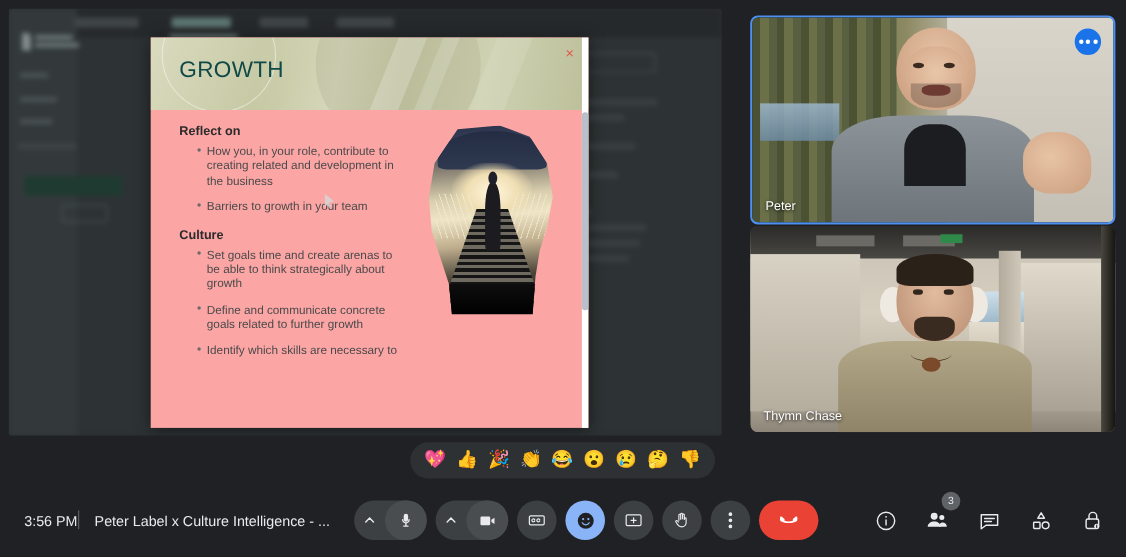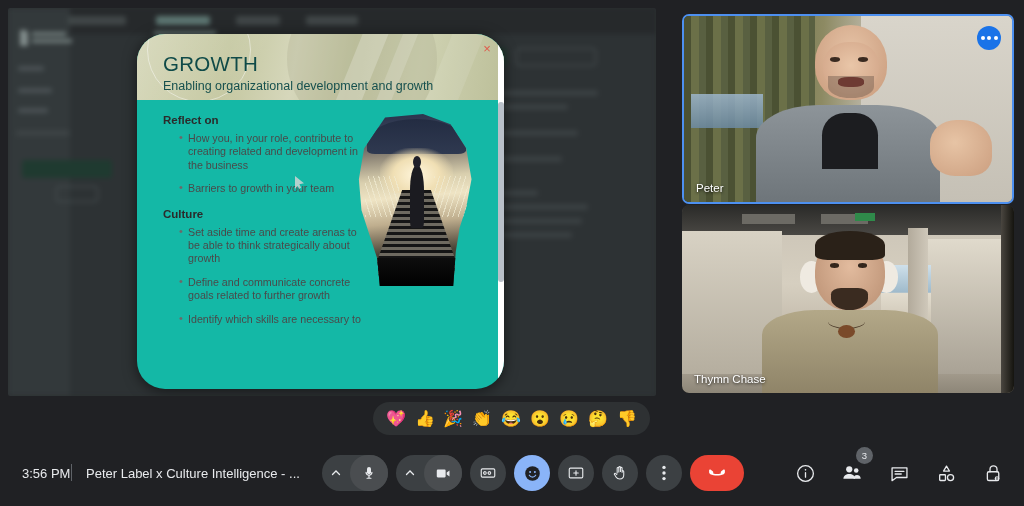--- a/index.html
+++ b/index.html
@@ -29,22 +29,22 @@
   .bg-logo { position:absolute; left:12px; top:22px; width:8px; height:16px; background:#cfe0dc; opacity:.5;
              border-radius:1px 4px 1px 1px; }
   .bg-logotext { position:absolute; left:24px; top:24px; width:34px; height:4px; background:#b9ccc8; opacity:.45; }
   .bg-logotext2 { position:absolute; left:24px; top:31px; width:40px; height:4px; background:#b9ccc8; opacity:.45; }
   .bg-sideitem { position:absolute; left:10px; height:5px; background:#5a6366; opacity:.6; border-radius:2px; }
   .bg-block { position:absolute; background:#454d4f; opacity:.55; border-radius:2px; }
   .bg-greenbtn { position:absolute; background:#1f3a30; border-radius:3px; }
   .bg-outlinebtn { position:absolute; border:1px solid #4d5658; border-radius:3px; }
 
   
-  .slide-modal { position:absolute; left:129px; top:26px; width:367px; height:355px;
-                 background:#14b8a6; overflow:hidden; box-shadow:0 2px 14px rgba(0,0,0,.55);border-radius:28px; }
+  .slide-modal { position:absolute; left:129px; top:26px; width:398px; height:355px;
+                 background:#fca5a5; overflow:hidden; box-shadow:0 2px 14px rgba(0,0,0,.55); }
   .slide-header { position:relative; height:66px; width:100%;
       background:
         linear-gradient(118deg, rgba(255,255,255,.30) 0%, rgba(255,255,255,0) 34%),
         linear-gradient(100deg, #c9cba4 0%, #c4c7a0 25%, #d6d7bb 43%, #c2c5a0 58%, #cfd2b2 76%, #bcbf99 100%);
       overflow:hidden; }
   .hdr-arc { position:absolute; left:10px; top:-36px; width:104px; height:104px;
              border:1.5px solid rgba(255,255,255,.45); border-radius:50%; }
   .hdr-streak { position:absolute; top:-14px; width:24px; height:110px;
                 background:rgba(255,255,255,.22); transform:rotate(22deg); }
   .hdr-streak.s1 { left:210px; }
@@ -245,33 +245,32 @@
       </div>
 
       <div class="slide-modal">
         <div class="slide-header">
           <div class="hdr-blob"></div>
           <div class="hdr-arc"></div>
           <div class="hdr-streak s1"></div>
           <div class="hdr-streak s2"></div>
           <div class="hdr-streak s3"></div>
           <div class="slide-title">GROWTH</div>
-          <div class="slide-sub">Enabling organizational development and growth</div>
           <div class="slide-close">×</div>
         </div>
 
         <div class="slide-body">
           <div class="slide-h">Reflect on</div>
           <ul class="slide-list">
             <li>How you, in your role, contribute to creating related and development in the business</li>
             <li>Barriers to growth in your team</li>
           </ul>
           <div class="slide-h actions">Culture</div>
           <ul class="slide-list">
-            <li>Set aside time and create arenas to be able to think strategically about growth</li>
+            <li>Set goals time and create arenas to be able to think strategically about growth</li>
             <li>Define and communicate concrete goals related to further growth</li>
             <li>Identify which skills are necessary to</li>
           </ul>
 
           <div class="slide-figure">
             <div class="fig-head">
               <div class="fig-ceiling"></div>
               <div class="fig-glow"></div>
               <div class="fig-rail-l"></div>
               <div class="fig-rail-r"></div>

